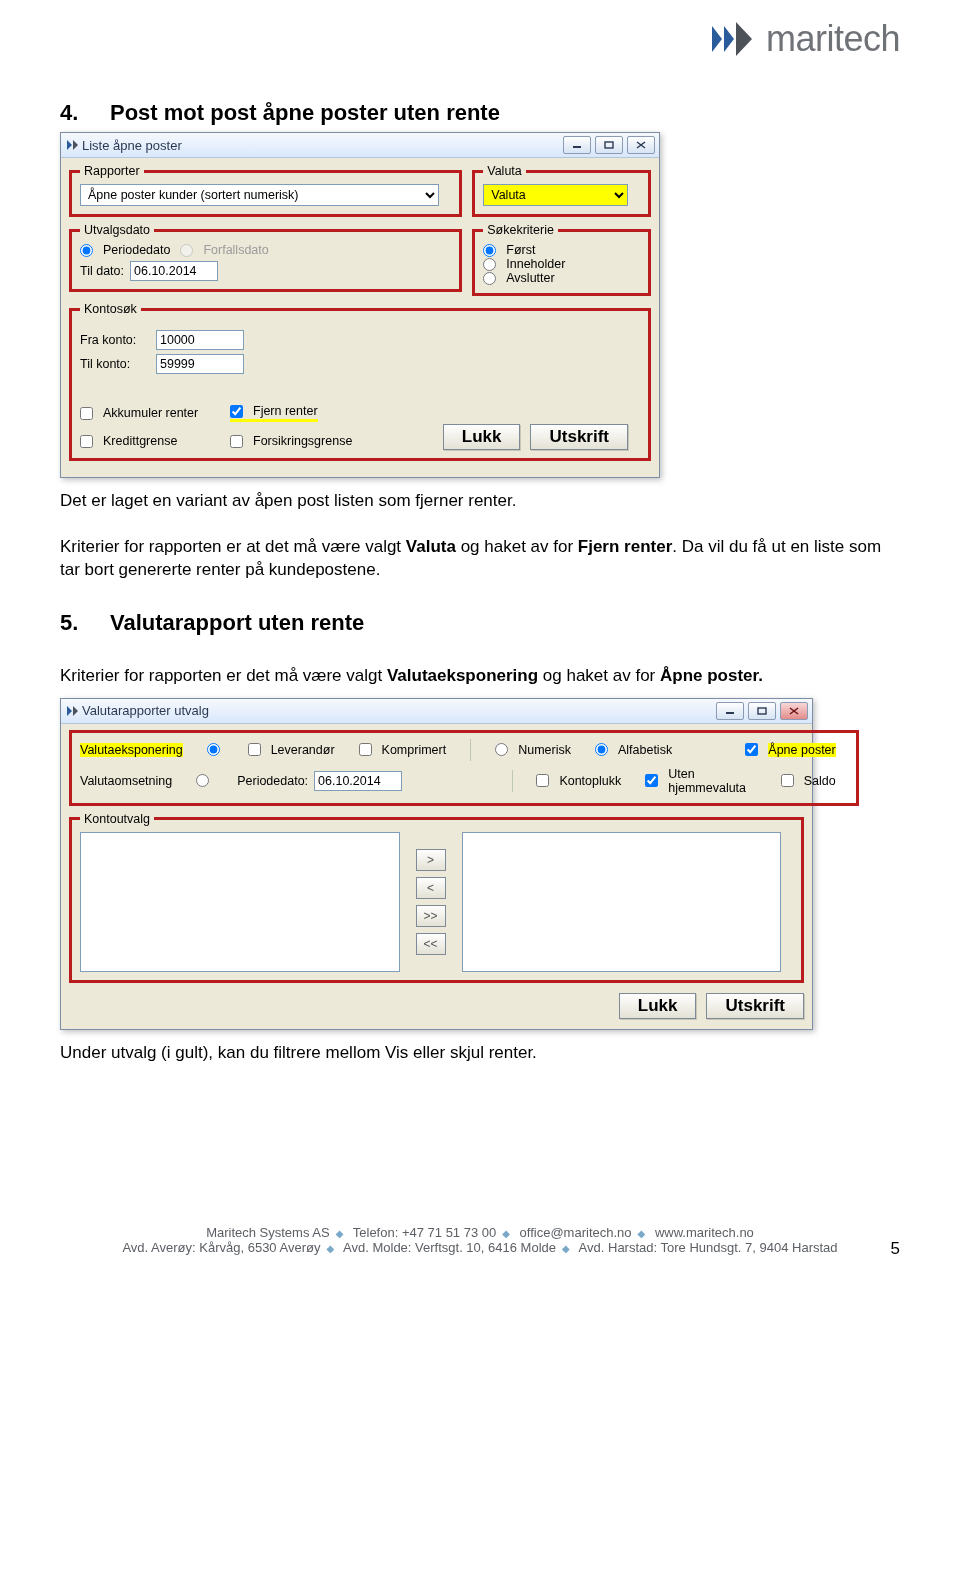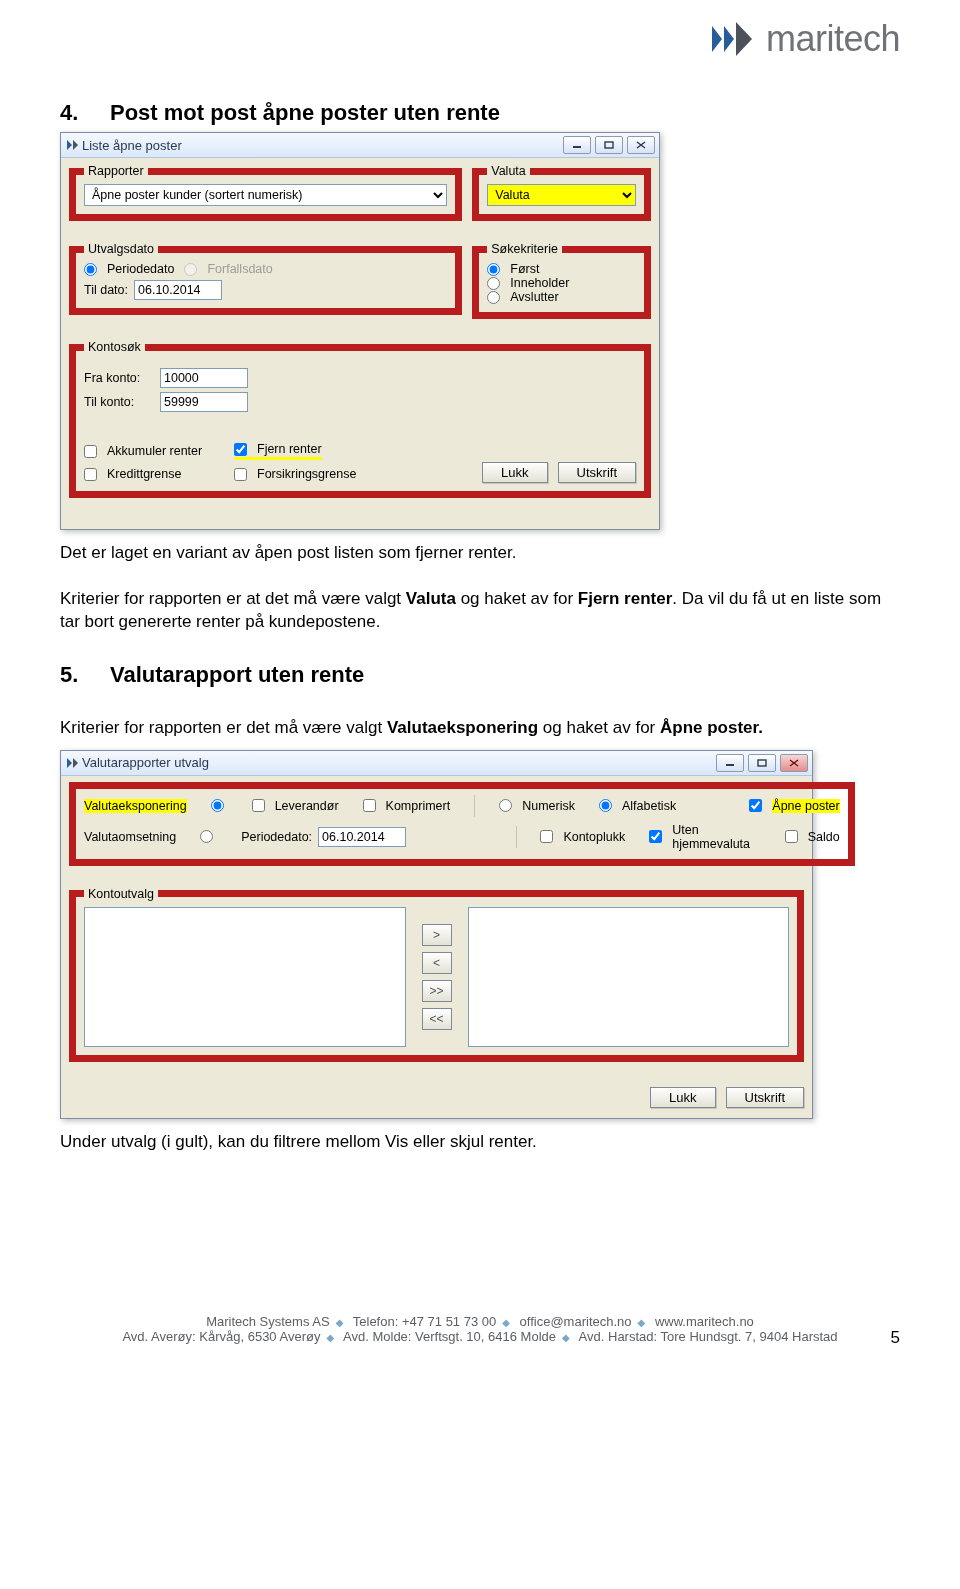--- a/index.html
+++ b/index.html
@@ -58,49 +58,50 @@
     border: 1px solid #8a9bb3;
     background: linear-gradient(#fefefe,#d7e3f4);
     border-radius: 2px;
     display: flex; align-items: center; justify-content: center;
     font-size: 10px; color: #2b3a52;
     cursor: pointer;
   }
   .winbtn.close { background: linear-gradient(#f7d7d7,#e48c8c); }
   .dlg-body { padding: 6px 8px 10px 8px; font-size: 12.5px; color: #000; }
   fieldset.grp {
-    border: 7px solid #b91c1c;
-    padding: 6px 8px 8px 8px;
-    margin-bottom: 21px;
+    border: 3px solid #b91c1c;
+    padding: 6px 20px 8px 8px;
+    margin-bottom: 6px;
     position: relative;
   }
   fieldset.grp > legend {
     font-size: 12.5px;
     padding: 0 4px;
   }
   .row { display: flex; gap: 10px; }
   .col { flex: 1; }
   label.fld { font-size: 12.5px; }
   input.txt, select.sel {
     font-size: 12.5px;
     border: 1px solid #7f9db9;
     background: #fff;
     height: 20px;
     padding: 1px 3px;
   }
   input.txt { width: 88px; }
   select.sel { width: 100%; height: 22px; }
   .chk, .rad { width: 13px; height: 13px; vertical-align: middle; margin-right: 4px; }
   .btn {
-    font-size: 13px;
+    font-size: 17px;
     border: 1px solid #7f8a99;
     background: linear-gradient(#fefefe,#e4e2d5);
     padding: 2px 18px;
     box-shadow: 1px 1px 0 rgba(0,0,0,.15);
     cursor: pointer;
+    font-weight: bold;
   }
   .btn-row { display:flex; gap:10px; justify-content:flex-end; padding-top:4px; }
   .hl-yellow { background: #ffff00; display: inline-block; }
   select.yellow { background: #ffff00; }
   .disabled { color: #9b9b9b; }
   .small-gap { height: 4px; }
   .inline-fields { display:flex; align-items:center; gap:6px; margin-top:4px;}
   .chk-line { display:flex; align-items:center; gap:6px; margin: 2px 0; font-size:12.5px;}
   
   .opt-cell { display:flex; align-items:center; gap:6px; font-size:12.5px; }

